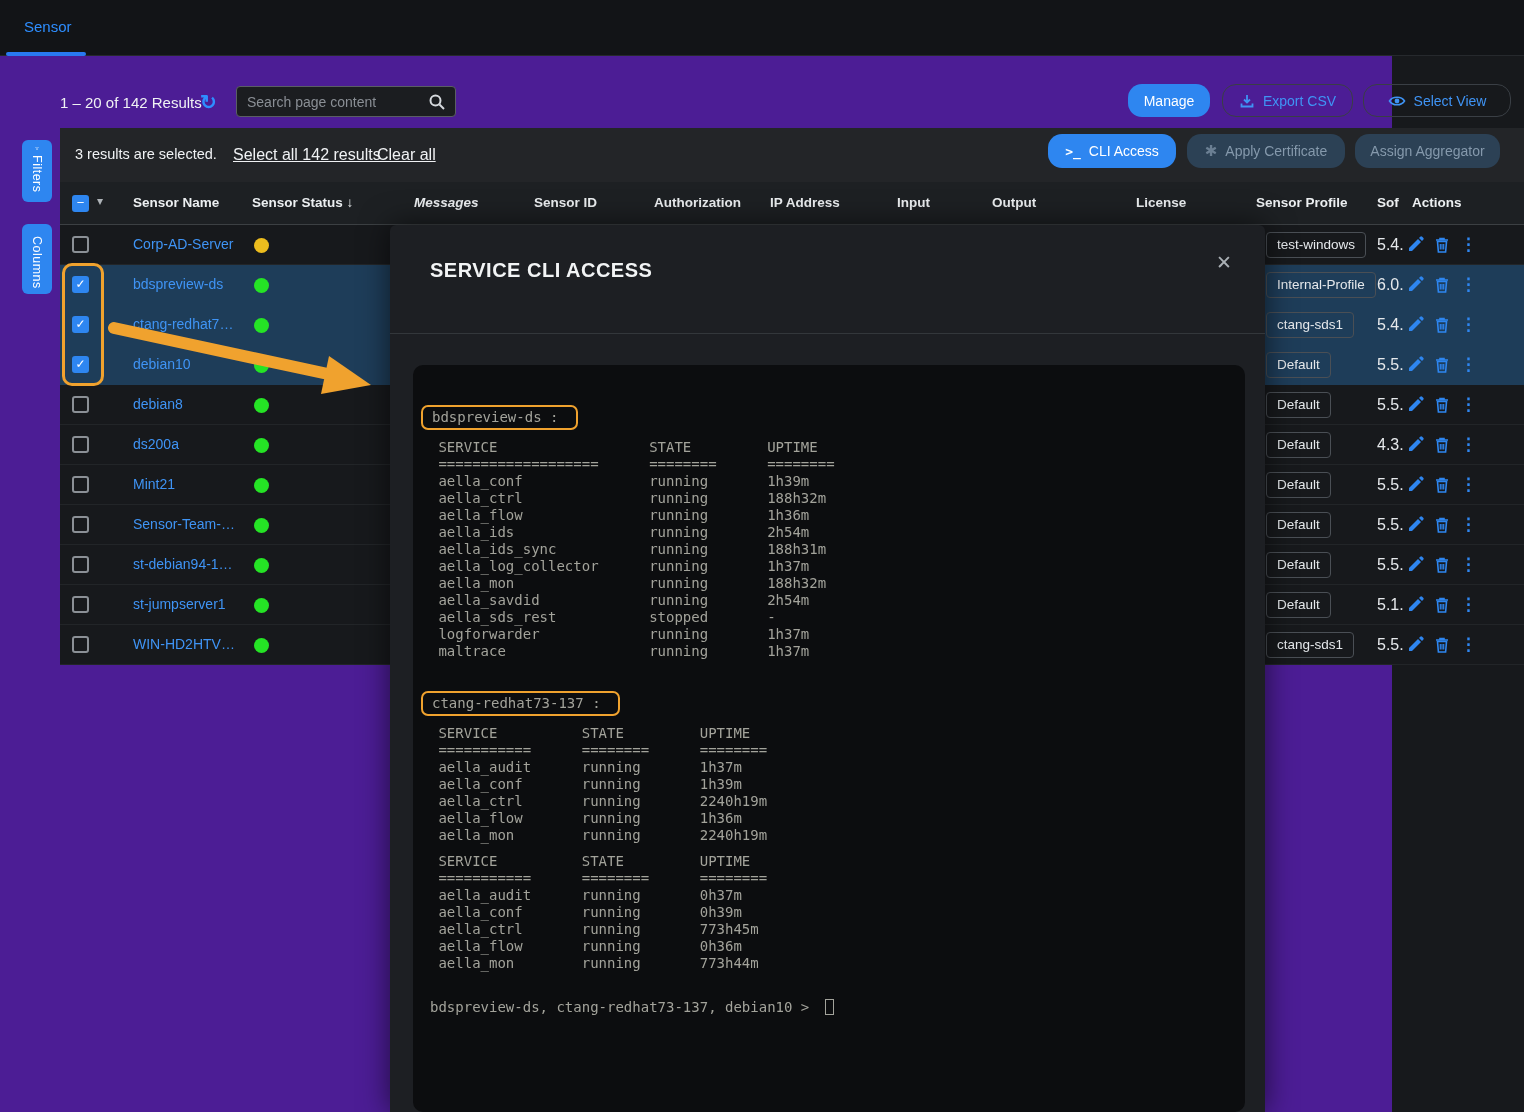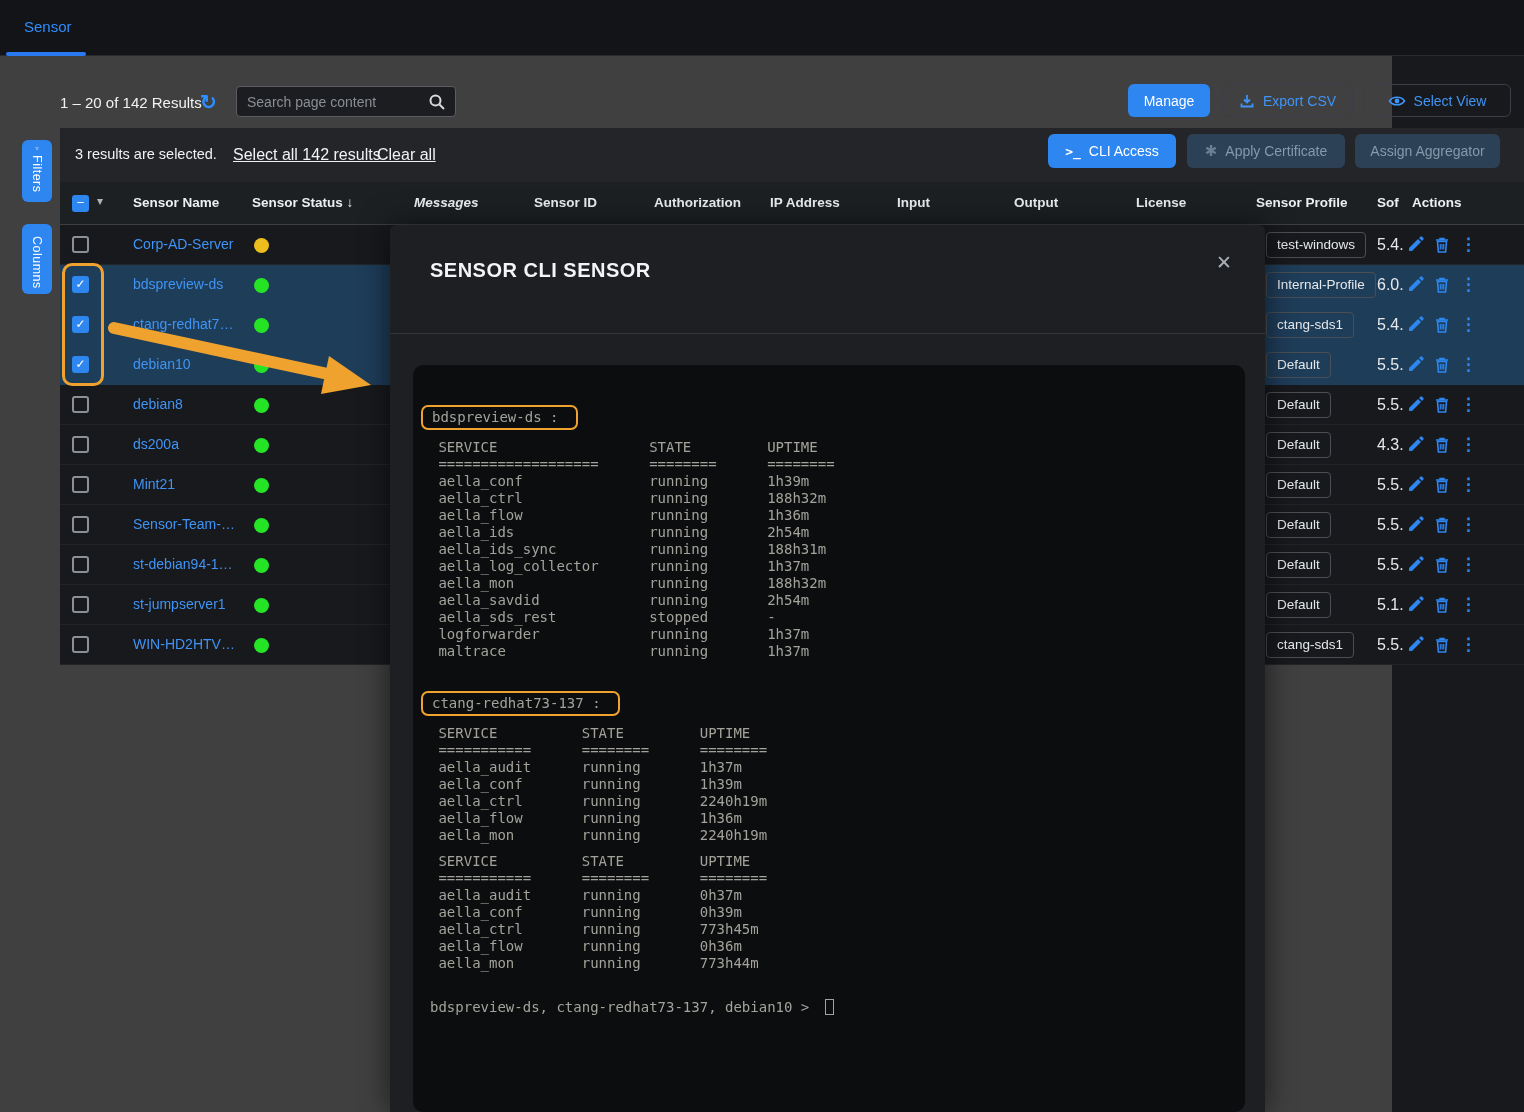--- a/index.html
+++ b/index.html
@@ -1,18 +1,18 @@
 <!DOCTYPE html>
 <html><head>
 <meta charset="utf-8">
 <style>
   * { margin:0; padding:0; box-sizing:border-box; }
   html,body { width:1524px; height:1112px; overflow:hidden; background:#17191c;
     font-family:"Liberation Sans", sans-serif; }
-  #stage { position:relative; width:1392px; height:1112px; background:#404040; }
+  #stage { position:relative; width:1392px; height:1112px; background:#4c1d95; }
 
   
   .topbar { position:absolute; left:0; top:0; width:1524px; height:56px;
     background:#121417; border-bottom:1px solid #26292d; }
   .tab-sensor { position:absolute; left:24px; top:18px; color:#2e8eff; font-size:15px; cursor:pointer; }
   .tab-underline { position:absolute; left:6px; top:52px; width:80px; height:4px;
     background:#2979f0; border-radius:2px; }
 
   
   .results-count { position:absolute; left:60px; top:94px; color:#f0f2f4; font-size:15px; }
@@ -20,21 +20,21 @@
     font-weight:bold; cursor:pointer; }
   .searchbox { position:absolute; left:236px; top:86px; width:220px; height:31px;
     border:1px solid #5a5e63; border-radius:4px; background:#1b1d20; }
   .searchbox input { position:absolute; left:10px; top:0; width:175px; height:29px;
     background:transparent; border:none; outline:none; color:#d6dade; font-size:14px;
     font-family:"Liberation Sans", sans-serif; }
   .searchbox input::placeholder { color:#8a8f95; }
   .searchbox svg { position:absolute; right:9px; top:6px; }
 
   .btn { display:flex; align-items:center; justify-content:center; gap:8px;
-    border-radius:6px; font-size:14px; cursor:pointer; border:1px solid transparent; }
+    border-radius:14px; font-size:14px; cursor:pointer; border:1px solid transparent; }
   .btn-primary { background:#2e86f0; color:#fff; }
   .btn-outline { background:transparent; border:1px solid #3a3f45; color:#3f94f5; }
   .btn-disabled { background:#2c4155; color:#8599ac; cursor:default; }
   .btn-manage { position:absolute; left:1128px; top:84px; width:82px; height:33px; }
   .btn-export { position:absolute; left:1222px; top:84px; width:131px; height:33px; }
   .btn-selectview { position:absolute; left:1363px; top:84px; width:148px; height:33px; }
 
   
   .selbar { position:absolute; left:60px; top:128px; width:1464px; height:54px; background:#232528; }
   .selbar .sel-text { position:absolute; left:15px; top:18px; color:#f0f2f4; font-size:14.5px; }
@@ -191,21 +191,21 @@
     <div class="cb indet hcb">−</div>
     <span class="hcaret">▾</span>
     <div id="hcols">
         <span class="hcol" style="left: 73px;">Sensor Name</span>
         <span class="hcol" style="left: 192px;">Sensor Status ↓</span>
         <span class="hcol" style="left: 354px; font-style: italic;">Messages</span>
         <span class="hcol" style="left: 474px;">Sensor ID</span>
         <span class="hcol" style="left: 594px;">Authorization</span>
         <span class="hcol" style="left: 710px;">IP Address</span>
         <span class="hcol" style="left: 837px;">Input</span>
-        <span class="hcol" style="left: 954px;">Output</span>
+        <span class="hcol" style="left: 932px;">Output</span>
         <span class="hcol" style="left: 1076px;">License</span>
         <span class="hcol" style="left: 1196px;">Sensor Profile</span>
         <span class="hcol" style="left: 1317px;">Sof</span>
         <span class="hcol" style="left: 1352px;">Actions</span>
       </div>
   </div>
 
   <div class="tbody" id="tbody">
       <div class="trow">
       <div class="cb row-cb"></div>
@@ -390,21 +390,21 @@
       <svg class="row-act act-del" width="16" height="17" viewBox="0 0 16 17">
         <path d="M2 4 h12 M6 4 V2.5 h4 V4" fill="none" stroke="#2e86f0" stroke-width="1.6"></path>
         <path d="M3.5 5.5 h9 L11.6 16 H4.4 Z" fill="none" stroke="#2e86f0" stroke-width="1.6"></path>
         <path d="M6.3 8 v5.5 M8 8 v5.5 M9.7 8 v5.5" stroke="#2e86f0" stroke-width="1.2"></path>
       </svg>
       <span class="row-act act-more">⋮</span>
     </div>
     </div>
 
   <div class="modal">
-    <div class="modal-title">SENSOR CLI SENSOR</div>
+    <div class="modal-title">SERVICE CLI ACCESS</div>
     <span class="modal-close">✕</span>
     <div class="modal-divider"></div>
     <div class="terminal" id="terminal">
       <div id="term-hosts">
           <div><span class="host-label h0">bdspreview-ds : </span></div>
           <div class="term-table"> SERVICE                  STATE         UPTIME
  ===================      ========      ========
  aella_conf               running       1h39m
  aella_ctrl               running       188h32m
  aella_flow               running       1h36m

